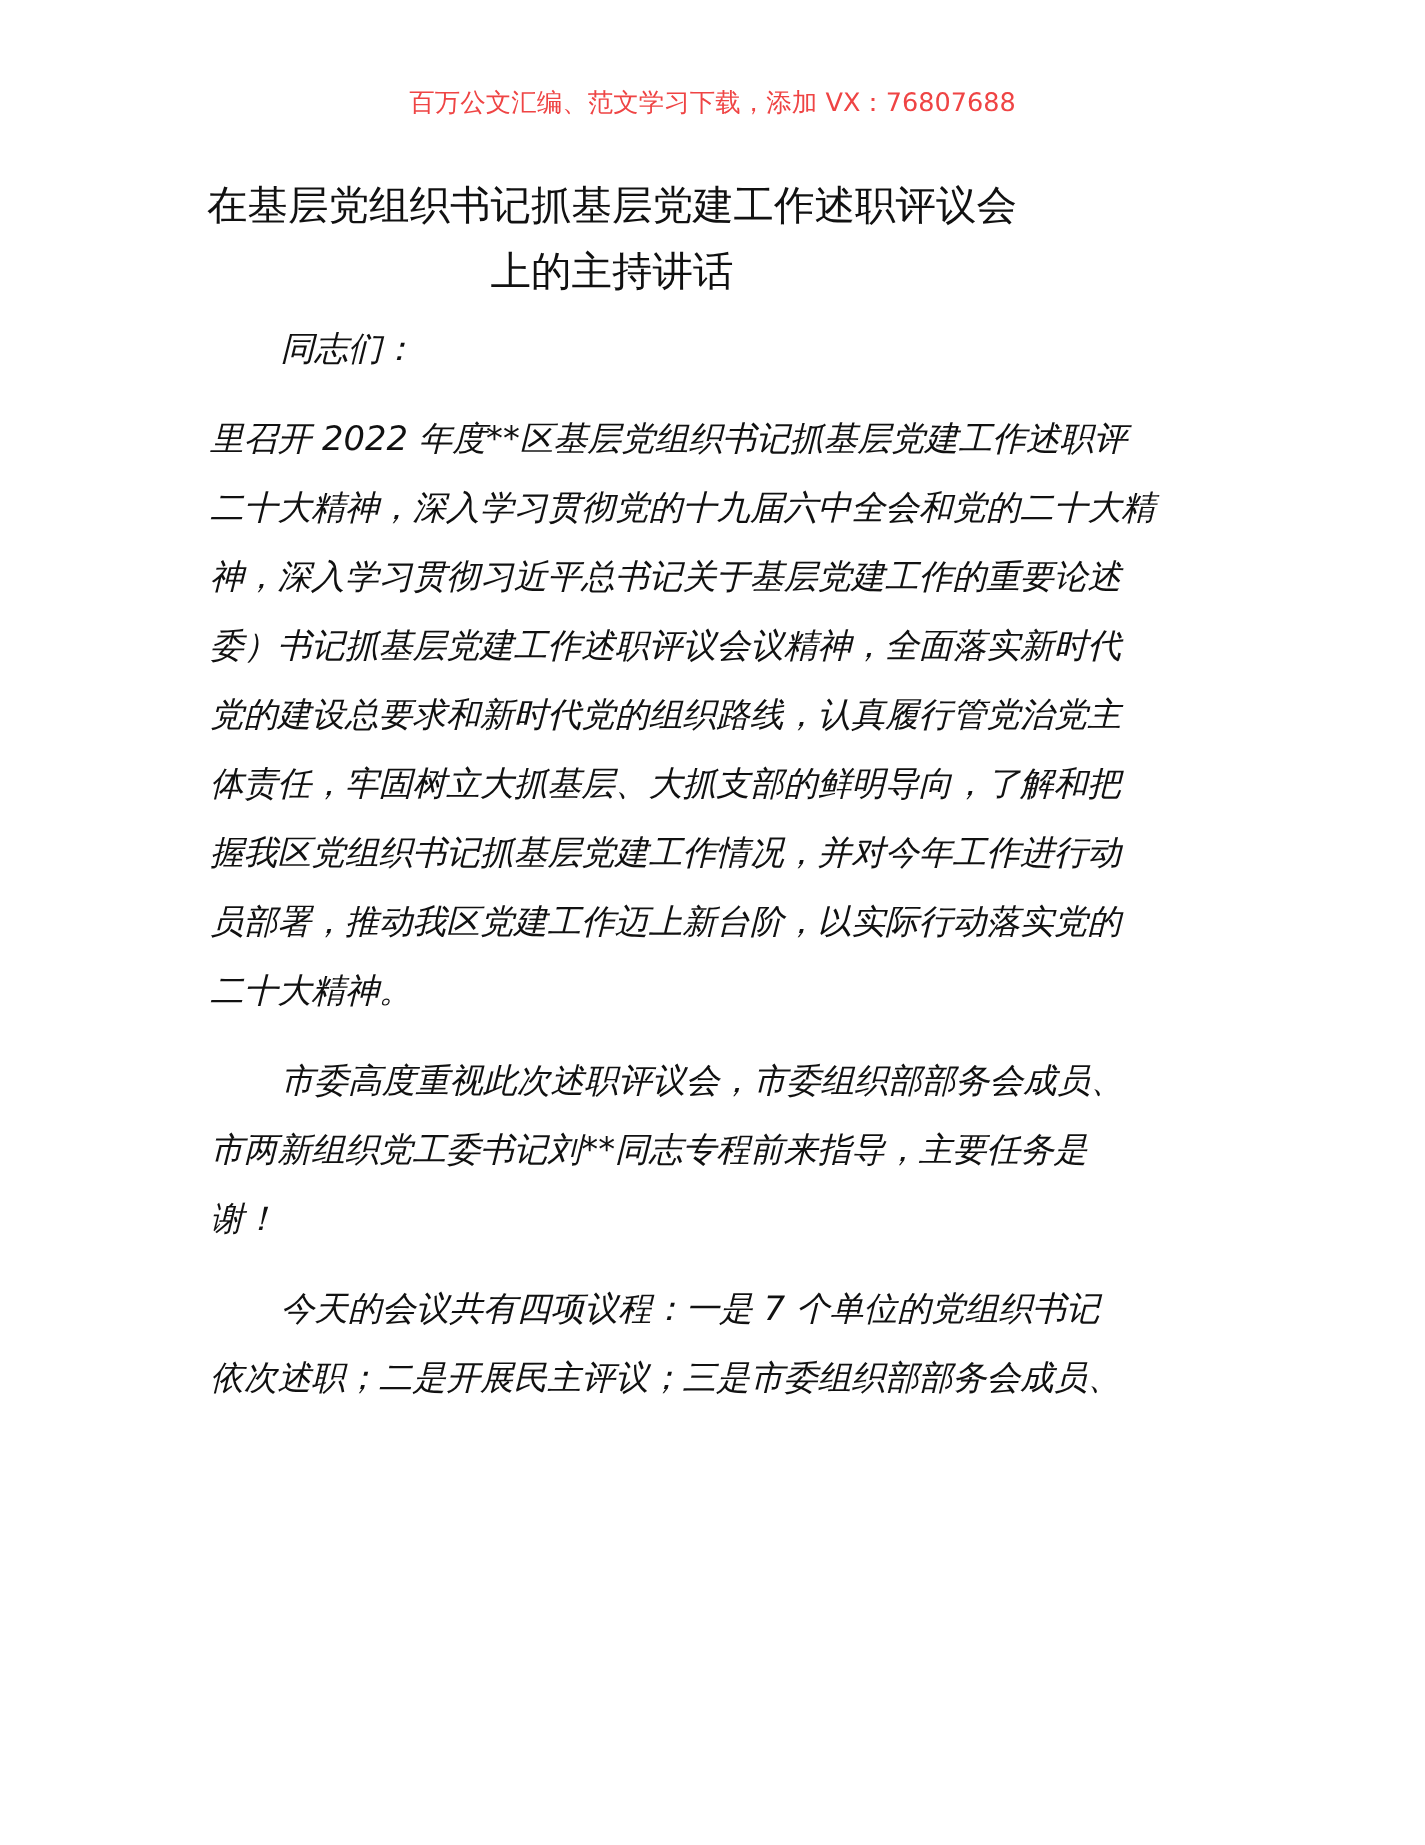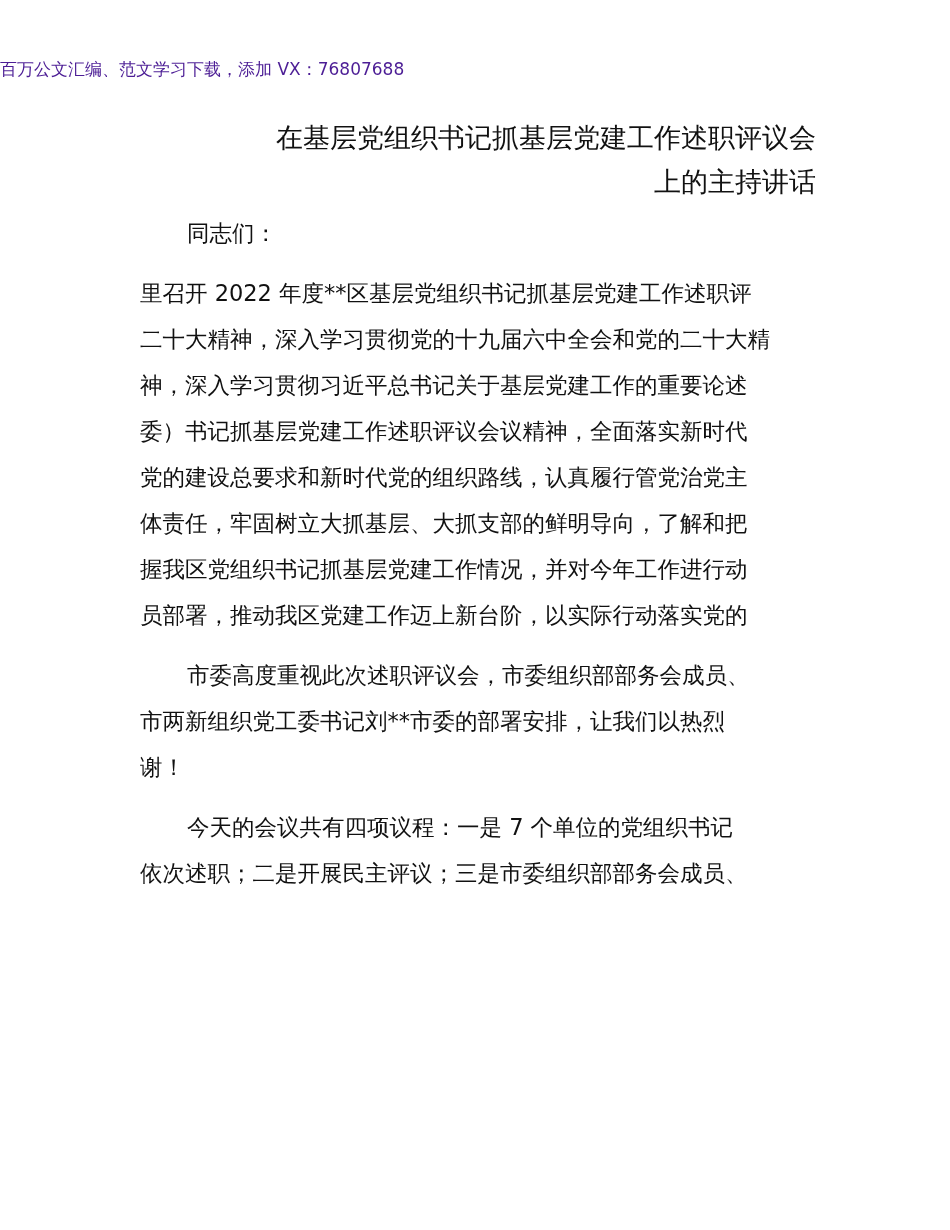--- a/index.html
+++ b/index.html
@@ -13,47 +13,49 @@
       position: relative;
       overflow: hidden;
       font-family: "DejaVu Sans", "Liberation Sans", sans-serif;
       color: #000000;
     }
     .header-note {
       position: absolute;
       top: 57px;
       left: 0;
       width: 950px;
+      text-align: center;
       font-size: 17px;
       line-height: 24px;
-      color: #4c1d95;
+      color: #ef4444;
       letter-spacing: 0px;
     }
     .title {
       position: absolute;
       top: 116px;
       left: 0;
       width: 816px;
-      text-align: right;
+      text-align: center;
       font-size: 27px;
       line-height: 44px;
       color: #111111;
     }
     .title .tline {
       display: block;
       white-space: nowrap;
     }
     .body-text {
       position: absolute;
       top: 210px;
       left: 140px;
       width: 680px;
       font-size: 22.5px;
       line-height: 46px;
       color: #111111;
+      font-style: italic;
     }
     .line {
       display: block;
       white-space: nowrap;
       height: 46px;
     }
     .indent {
       padding-left: 47px;
     }
     .para-gap {
@@ -76,26 +78,27 @@
 
   <div>
     <span class="line">里召开 2022 年度**区基层党组织书记抓基层党建工作述职评</span>
     <span class="line">二十大精神，深入学习贯彻党的十九届六中全会和党的二十大精</span>
     <span class="line">神，深入学习贯彻习近平总书记关于基层党建工作的重要论述</span>
     <span class="line">委）书记抓基层党建工作述职评议会议精神，全面落实新时代</span>
     <span class="line">党的建设总要求和新时代党的组织路线，认真履行管党治党主</span>
     <span class="line">体责任，牢固树立大抓基层、大抓支部的鲜明导向，了解和把</span>
     <span class="line">握我区党组织书记抓基层党建工作情况，并对今年工作进行动</span>
     <span class="line">员部署，推动我区党建工作迈上新台阶，以实际行动落实党的</span>
+    <span class="line">二十大精神。</span>
   </div>
   <div class="para-gap"></div>
 
   <div>
     <span class="line indent">市委高度重视此次述职评议会，市委组织部部务会成员、</span>
-    <span class="line">市两新组织党工委书记刘**市委的部署安排，让我们以热烈</span>
+    <span class="line">市两新组织党工委书记刘**同志专程前来指导，主要任务是</span>
     <span class="line">谢！</span>
   </div>
   <div class="para-gap"></div>
 
   <div>
     <span class="line indent">今天的会议共有四项议程：一是 7 个单位的党组织书记</span>
     <span class="line">依次述职；二是开展民主评议；三是市委组织部部务会成员、</span>
   </div>
 </div>
 

